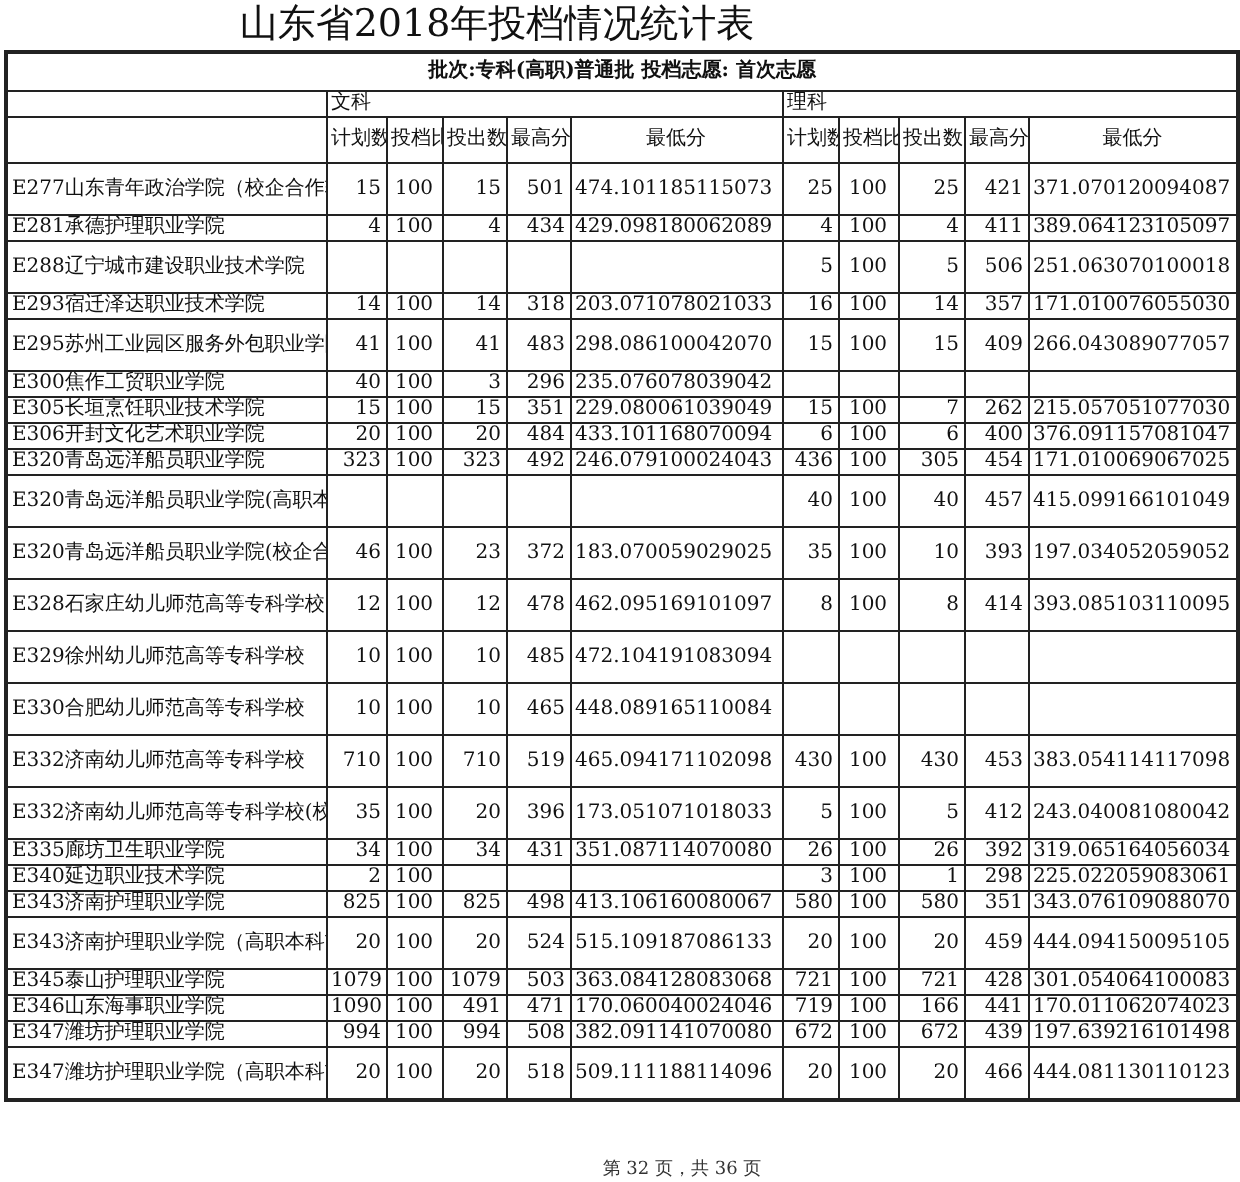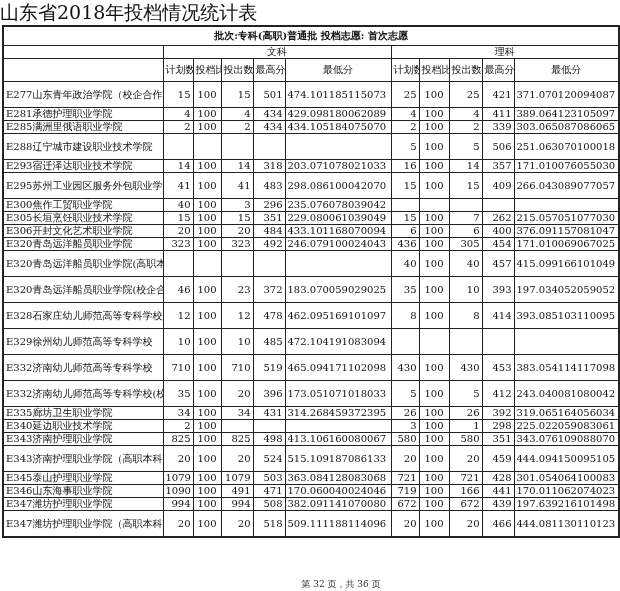--- a/index.html
+++ b/index.html
@@ -1,26 +1,26 @@
 <!DOCTYPE html>
 <html><head>
 <meta charset="utf-8">
 <style>
   html, body { margin: 0; padding: 0; background: #ffffff; }
   body { width: 620px; height: 591px; position: relative; overflow: hidden;
          font-family: "DejaVu Serif", "Liberation Serif", serif; color: #111; }
   .title { position: absolute; left: 0; top: 0; width: 497px; height: 25px;
-           text-align: left; font-size: 19px; line-height: 25px; letter-spacing: 0px; }
+           text-align: center; font-size: 19px; line-height: 25px; letter-spacing: 0px; }
   table.main { position: absolute; left: 2px; top: 25px; width: 616px;
                border-collapse: collapse; table-layout: fixed; }
   table.main td { border: 1px solid #222; padding: 0 2px; overflow: hidden;
                   font-size: 10px; line-height: 12px; white-space: nowrap; }
   table.main { border: 2px solid #222; }
   .batch td { font-size: 14px; height: 18px; line-height: 18px; text-align: center; font-weight: bold; }
-  .grp td { font-size: 10px; height: 11px; line-height: 11px; text-align: center; }
+  .grp td { font-size: 10px; height: 11px; line-height: 11px; text-align: left; }
   .hdr td { font-size: 10px; text-align: center; line-height: 11px; height: 22px; white-space: normal; }
   td.name { text-align: left; white-space: normal; word-break: break-all; font-size: 10.5px; line-height: 13px; }
   td.num { text-align: right; padding-right: 2px; }
   td.ctr { text-align: center; margin-top: 15px; }
   td.low { text-align: left; padding-left: 2px; }
   tr.r1 td { height: 11px; }
   tr.r2 td { height: 25px; }
   .footer { position: absolute; left: 0; top: 578px; width: 620px; text-align: center;
             font-size: 9px; color: #333; padding-left: 31px; }
 </style>
@@ -84,33 +84,20 @@
         <td class="ctr">100</td>
         <td class="num">4</td>
         <td class="num">434</td>
         <td class="low">429.098180062089</td>
         <td class="num">4</td>
         <td class="ctr">100</td>
         <td class="num">4</td>
         <td class="num">411</td>
         <td class="low">389.064123105097</td>
       </tr>
-      <tr class="r1">
-        <td class="name">E285满洲里俄语职业学院</td>
-        <td class="num">2</td>
-        <td class="ctr">100</td>
-        <td class="num">2</td>
-        <td class="num">434</td>
-        <td class="low">434.105184075070</td>
-        <td class="num">2</td>
-        <td class="ctr">100</td>
-        <td class="num">2</td>
-        <td class="num">339</td>
-        <td class="low">303.065087086065</td>
-      </tr>
       <tr class="r2">
         <td class="name">E288辽宁城市建设职业技术学院</td>
         <td class="num"></td>
         <td class="ctr"></td>
         <td class="num"></td>
         <td class="num"></td>
         <td class="low"></td>
         <td class="num">5</td>
         <td class="ctr">100</td>
         <td class="num">5</td>
@@ -241,20 +228,33 @@
         <td class="num">10</td>
         <td class="num">485</td>
         <td class="low">472.104191083094</td>
         <td class="num"></td>
         <td class="ctr"></td>
         <td class="num"></td>
         <td class="num"></td>
         <td class="low"></td>
       </tr>
       <tr class="r2">
+        <td class="name">E330合肥幼儿师范高等专科学校</td>
+        <td class="num">10</td>
+        <td class="ctr">100</td>
+        <td class="num">10</td>
+        <td class="num">465</td>
+        <td class="low">448.089165110084</td>
+        <td class="num"></td>
+        <td class="ctr"></td>
+        <td class="num"></td>
+        <td class="num"></td>
+        <td class="low"></td>
+      </tr>
+      <tr class="r2">
         <td class="name">E332济南幼儿师范高等专科学校</td>
         <td class="num">710</td>
         <td class="ctr">100</td>
         <td class="num">710</td>
         <td class="num">519</td>
         <td class="low">465.094171102098</td>
         <td class="num">430</td>
         <td class="ctr">100</td>
         <td class="num">430</td>
         <td class="num">453</td>
@@ -272,21 +272,21 @@
         <td class="num">5</td>
         <td class="num">412</td>
         <td class="low">243.040081080042</td>
       </tr>
       <tr class="r1">
         <td class="name">E335廊坊卫生职业学院</td>
         <td class="num">34</td>
         <td class="ctr">100</td>
         <td class="num">34</td>
         <td class="num">431</td>
-        <td class="low">314.268459372395</td>
+        <td class="low">351.087114070080</td>
         <td class="num">26</td>
         <td class="ctr">100</td>
         <td class="num">26</td>
         <td class="num">392</td>
         <td class="low">319.065164056034</td>
       </tr>
       <tr class="r1">
         <td class="name">E340延边职业技术学院</td>
         <td class="num">2</td>
         <td class="ctr">100</td>

